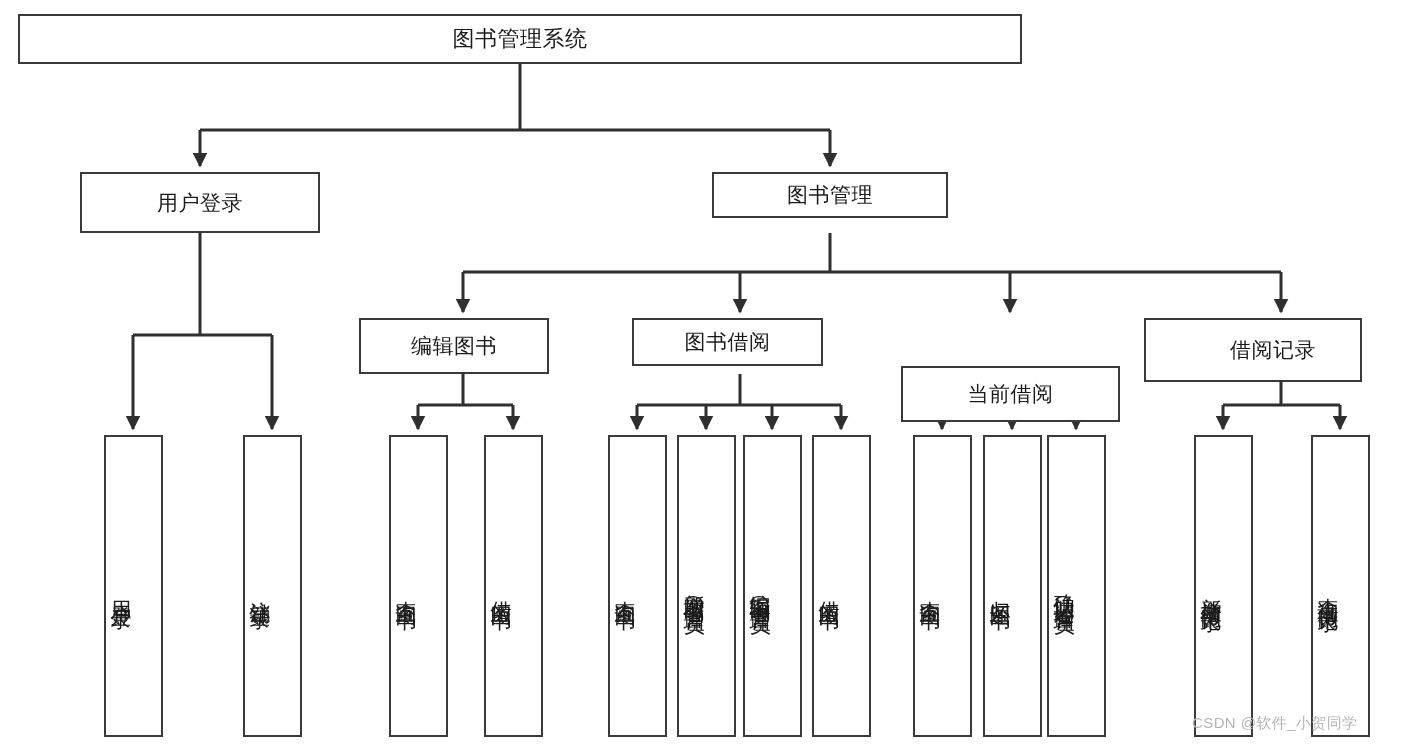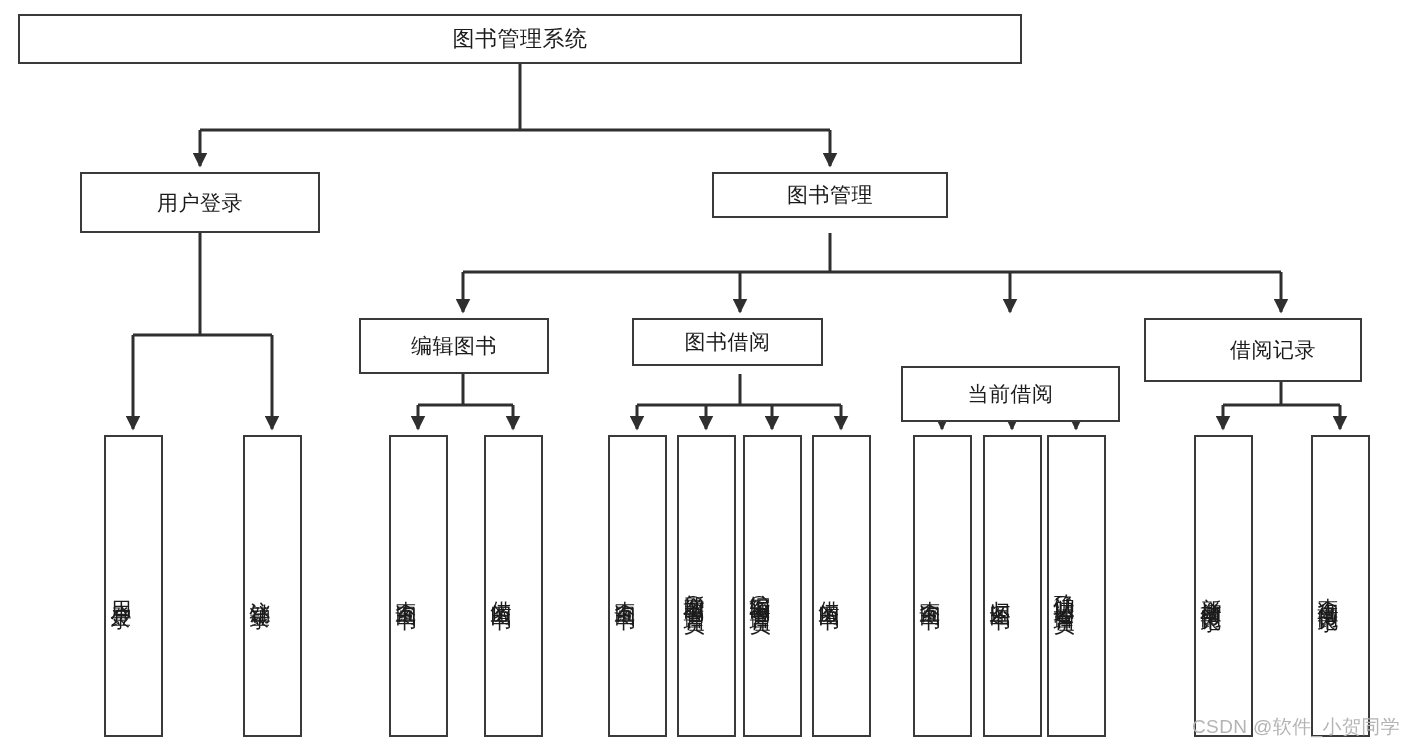--- a/index.html
+++ b/index.html
@@ -62,21 +62,21 @@
     font-size: 21px;
     line-height: 1.38;
     letter-spacing: 3px;
     white-space: nowrap;
     -webkit-text-orientation: upright;
   }
   .watermark {
     position: absolute;
     left: 1192px;
     top: 714px;
-    font-size: 19px;
+    font-size: 15px;
     color: #b4b4b4;
     white-space: nowrap;
     z-index: 5;
     letter-spacing: 0.4px;
   }
 </style>
 </head>
 <body>
 
 <div id="canvas">

